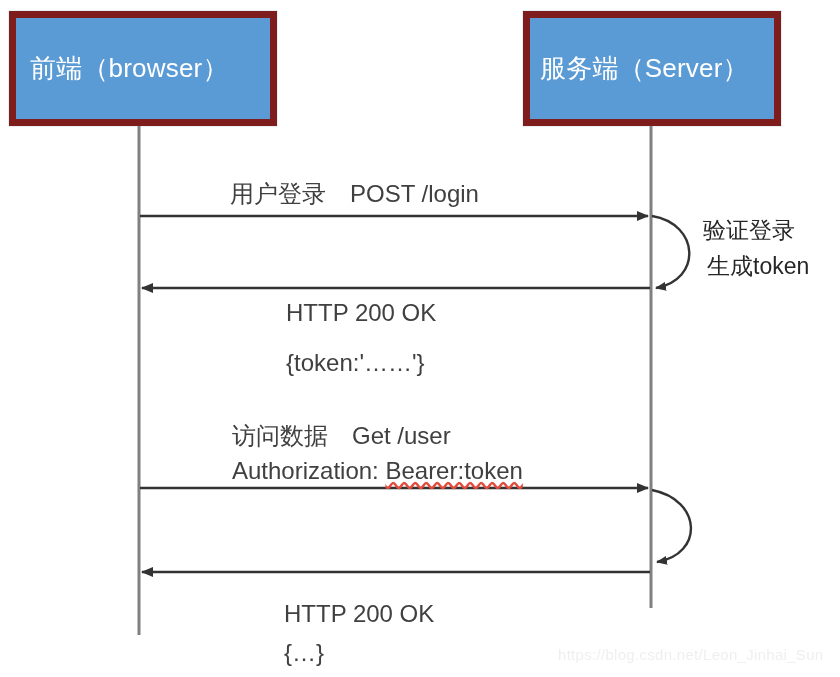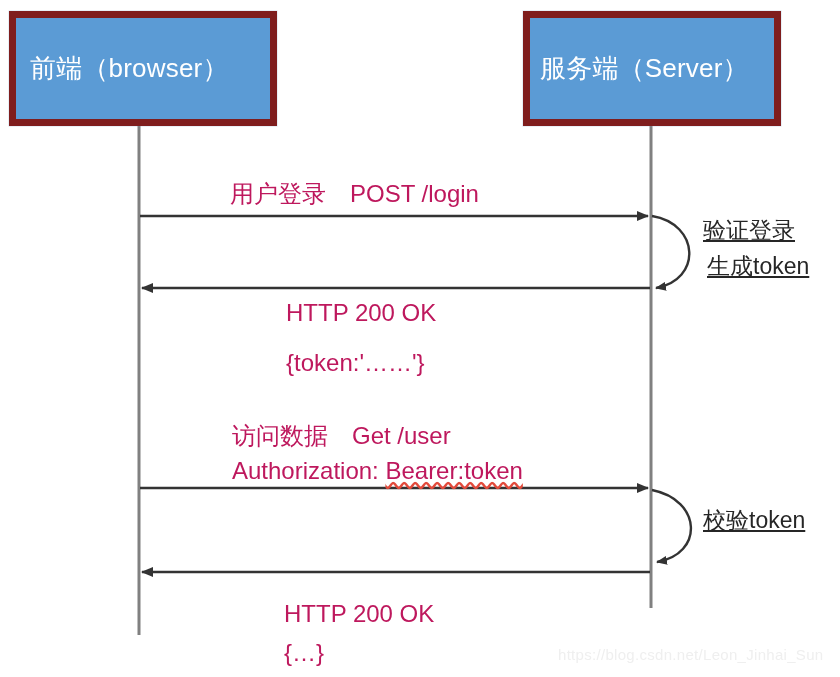--- a/index.html
+++ b/index.html
@@ -52,32 +52,31 @@
     left: 523px;
     top: 11px;
     width: 258px;
     height: 115px;
   }
   #actor-server-box .actor-label {
     padding-left: 10px;
   }
   .msg-label {
     position: absolute;
-    color: #be185d;
+    color: #404040;
     font-size: 24px;
     line-height: 1.32;
     white-space: nowrap;
   }
   .note-label {
     position: absolute;
     color: #262626;
     font-size: 23px;
     line-height: 1.3;
     white-space: nowrap;
-    text-decoration: underline;
   }
   .spellcheck {
     text-decoration: underline wavy #e24a3b;
     text-decoration-skip-ink: none;
     text-underline-offset: 3px;
   }
   #watermark {
     position: absolute;
     left: 558px;
     top: 646px;
@@ -136,17 +135,16 @@
 
   <div class="msg-label" style="left:232px; top:420px;text-align:right;">访问数据　Get /user</div>
   <div class="msg-label" style="left:232px; top:455px;"><span>Authorization: </span><span class="spellcheck">Bearer:token</span></div>
 
   <div class="msg-label" style="left:284px; top:598px;">HTTP 200 OK</div>
   <div class="msg-label" style="left:284px; top:637px;">{…}</div>
 
   <div class="note-label" style="left:703px; top:216px;">验证登录</div>
   <div class="note-label" style="left:683px; top:252px;margin-left:24px;">生成token</div>
 
-  <div class="note-label" style="left:703px; top:506px;">校验token</div>
 
   <div id="watermark">https://blog.csdn.net/Leon_Jinhai_Sun</div>
 
 </div>
 
 </body></html>

